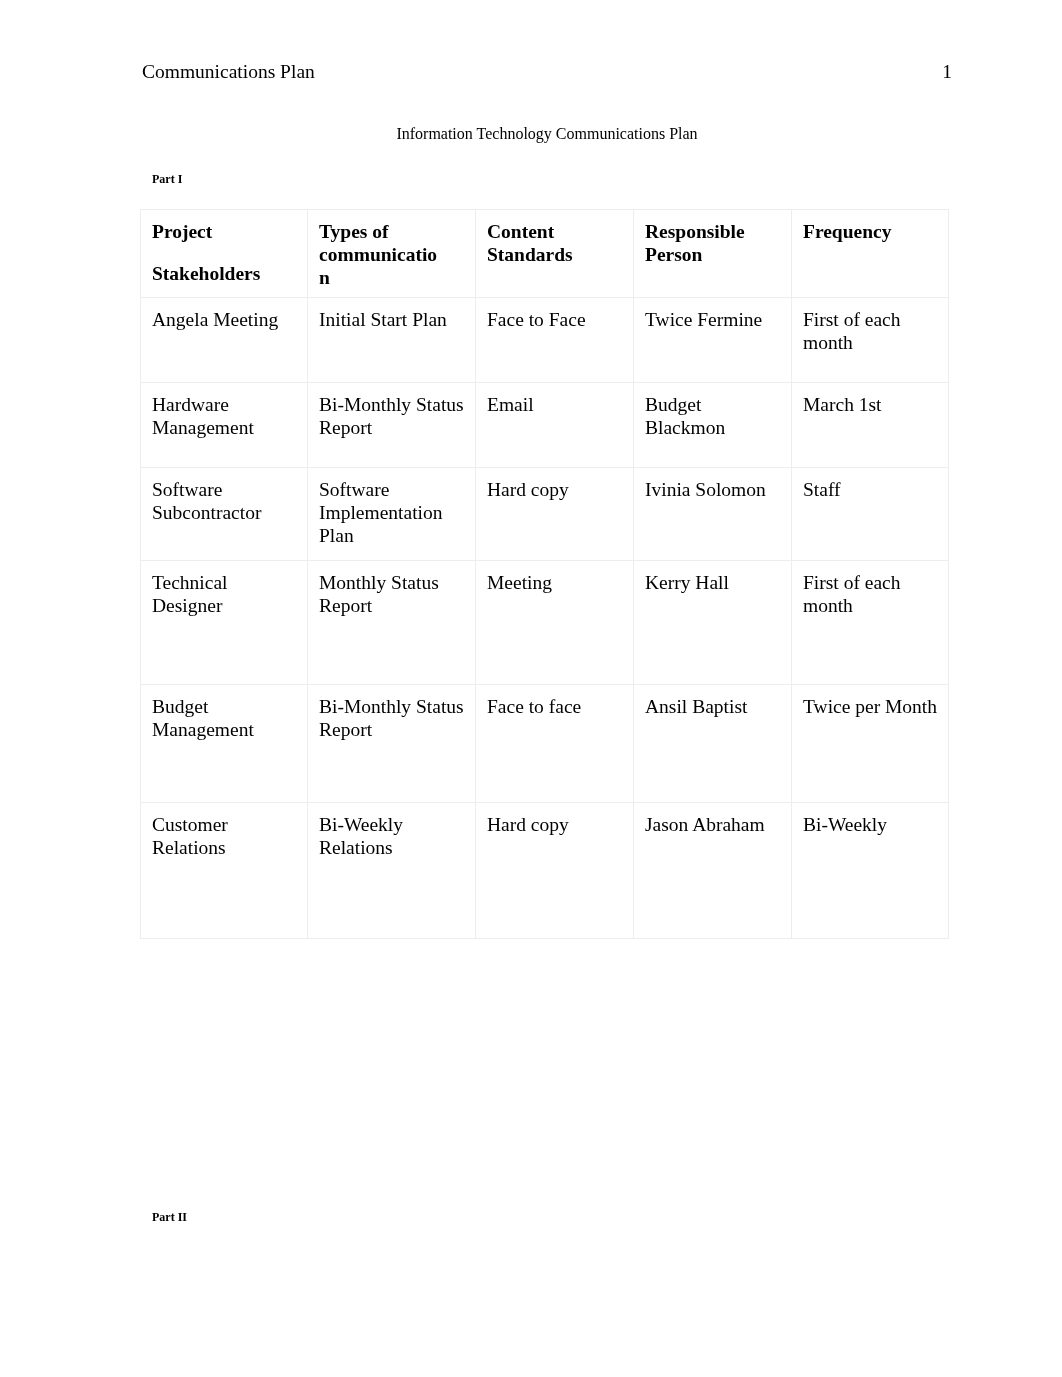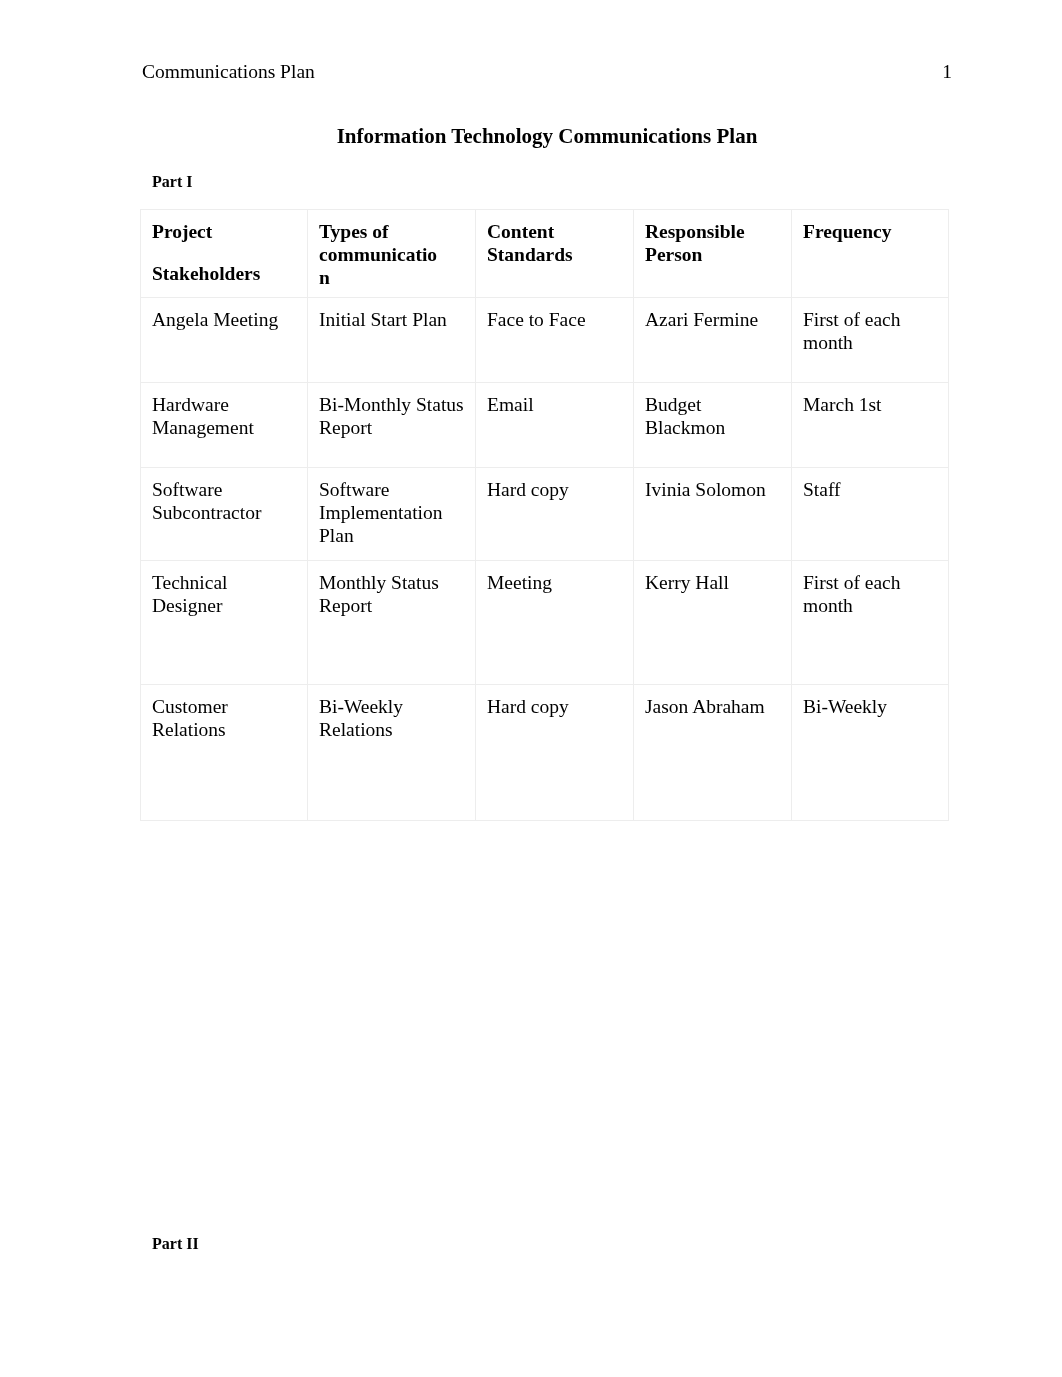--- a/index.html
+++ b/index.html
@@ -38,35 +38,35 @@
   .doc-header .hdr-left { white-space: nowrap; }
   .doc-header .hdr-right { white-space: nowrap; }
 
   
   .doc-title {
     position: absolute;
     left: 126px;
     top: 124px;
     width: 810px;
     text-align: center;
-    font-weight: bold;
-    font-size: 21px;
+    font-weight: normal;
+    font-size: 16px;
     line-height: 1.2;
   }
 
   
   .part-heading {
     position: absolute;
     left: 136px;
     font-weight: bold;
-    font-size: 16px;
+    font-size: 12px;
     line-height: 1.2;
   }
   #part-one { top: 172px; }
-  #part-two { top: 1210px; margin-top: 24px; }
+  #part-two { top: 1210px; }
 
   
   .plan-table-wrap {
     position: absolute;
     left: 124px;
     top: 209px;
     width: 808px;
   }
   table.plan-table {
     border-collapse: collapse;
@@ -154,21 +154,21 @@
           <th>
             <span class="cell-line">Frequency</span>
           </th>
         </tr>
       </thead>
       <tbody>
         <tr class="row-h1">
           <td>Angela Meeting</td>
           <td>Initial Start Plan</td>
           <td>Face to Face</td>
-          <td>Azari Fermine</td>
+          <td>Twice Fermine</td>
           <td>First of each month</td>
         </tr>
         <tr class="row-h2">
           <td>Hardware Management</td>
           <td>Bi-Monthly Status Report</td>
           <td>Email</td>
           <td>Budget Blackmon</td>
           <td>March 1st</td>
         </tr>
         <tr class="row-h3">
@@ -178,20 +178,27 @@
           <td>Ivinia Solomon</td>
           <td>Staff</td>
         </tr>
         <tr class="row-h4">
           <td>Technical Designer</td>
           <td>Monthly Status Report</td>
           <td>Meeting</td>
           <td>Kerry Hall</td>
           <td>First of each month</td>
         </tr>
+        <tr class="row-h6">
+          <td>Budget Management</td>
+          <td>Bi-Monthly Status Report</td>
+          <td>Face to face</td>
+          <td>Ansil Baptist</td>
+          <td>Twice per Month</td>
+        </tr>
         <tr class="row-h7">
           <td>Customer Relations</td>
           <td>Bi-Weekly Relations</td>
           <td>Hard copy</td>
           <td>Jason Abraham</td>
           <td>Bi-Weekly</td>
         </tr>
       </tbody>
     </table>
   </div>

